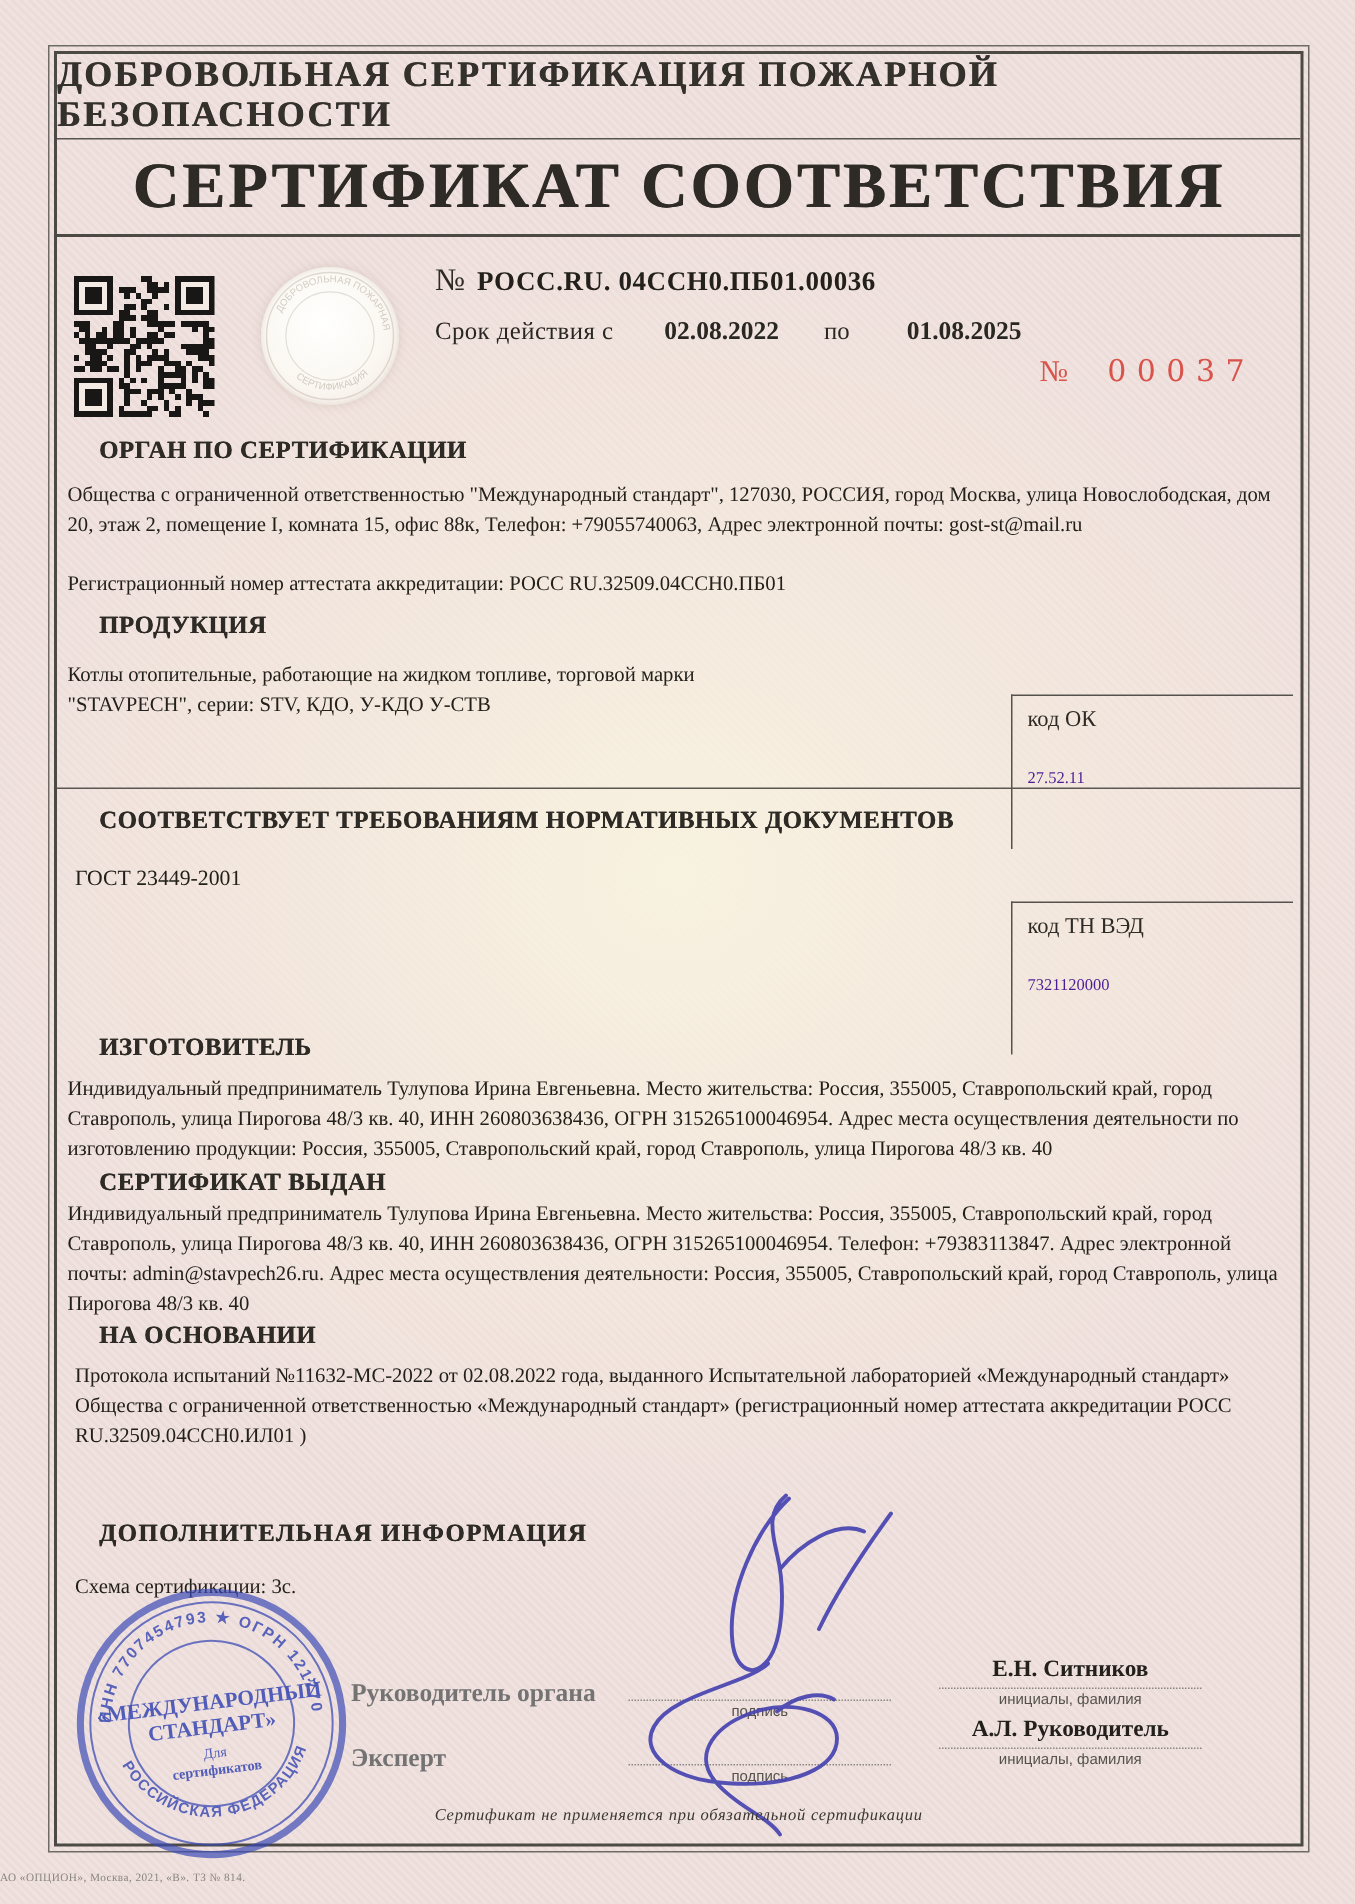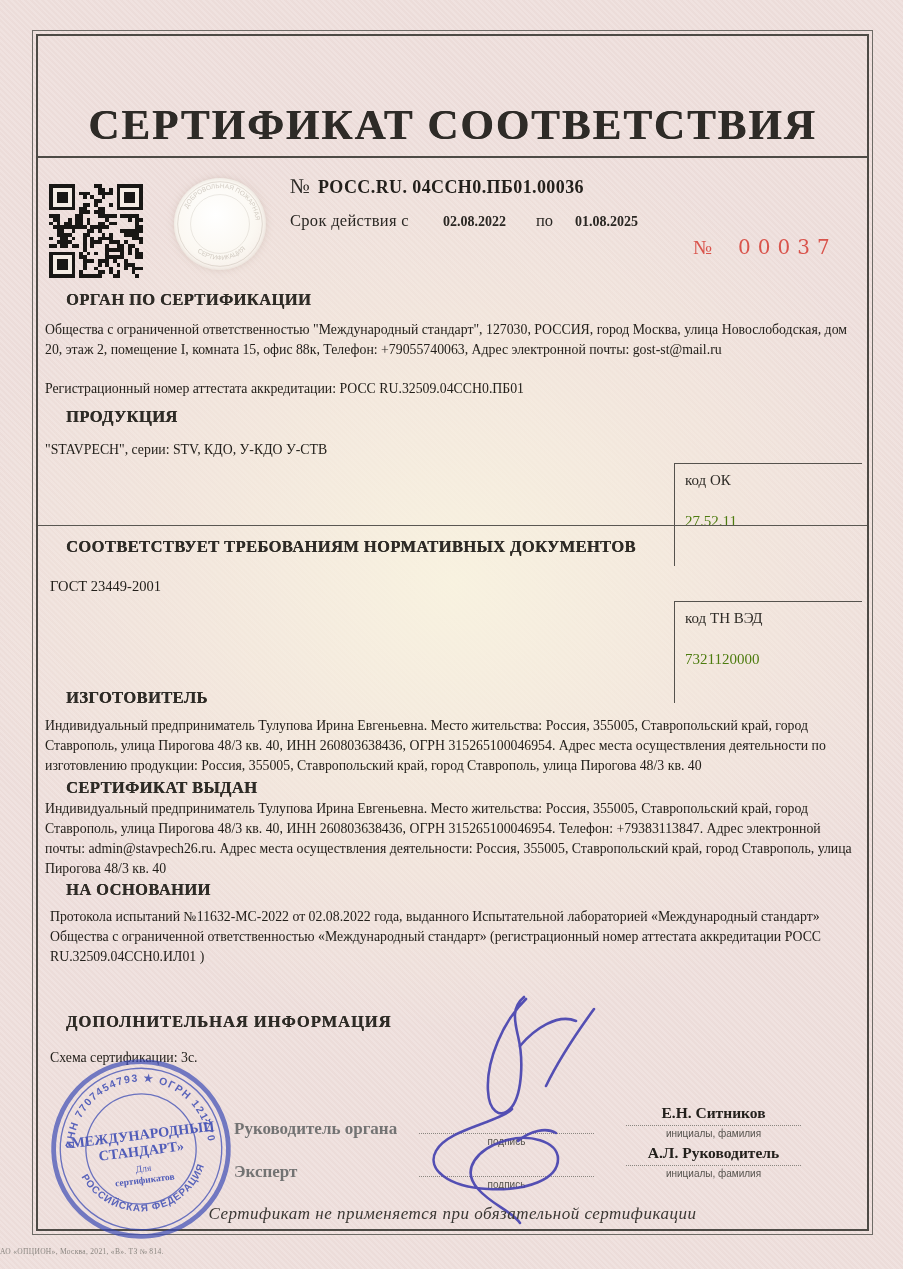--- a/index.html
+++ b/index.html
@@ -43,55 +43,56 @@
     position:absolute;left:136px;top:142px;width:92px;height:92px;border-radius:50%;
     background:radial-gradient(circle at 45% 40%, #ffffff 0%, #fbf8f2 55%, rgba(250,244,238,.25) 100%);
     box-shadow:0 0 6px rgba(200,180,170,.5), inset 0 0 4px rgba(190,175,160,.35);
   }
   .emboss-seal svg{width:100%;height:100%;}
   .cert-no-row{position:absolute;left:252px;top:138px;display:flex;align-items:baseline;gap:8px;}
   .no-sign{font-size:21px;color:#2e2b27;}
   .cert-no-value{font-weight:bold;font-size:18px;letter-spacing:.4px;color:#23201c;}
   .validity-row{position:absolute;left:252px;top:175px;display:flex;align-items:baseline;font-size:16.5px;}
   .validity-label{letter-spacing:.3px;}
-  .v-date{font-weight:bold;font-size:14px;}
+  .v-date{font-weight:bold;font-size:17px;}
   .blank-no{position:absolute;left:655px;top:199px;display:flex;align-items:baseline;gap:26px;}
   .blank-no .sign{font-size:20px;}
   .blank-no .digits{font-size:20px;letter-spacing:7px;font-family:"DejaVu Serif",serif;}
   .sec-head{position:absolute;font-weight:bold;font-size:16.5px;letter-spacing:.4px;color:#2e2b26;text-shadow:.3px 0 0 #2e2b26;}
   .para{position:absolute;font-size:13.8px;line-height:1.44;color:#23201b;}
   .code-box{position:absolute;left:636px;width:188px;border-top:1px solid #55524d;border-left:1px solid #55524d;box-sizing:border-box;padding:8px 0 0 10px;margin-top:44px;}
   .code-label{font-size:15px;color:#2e2b26;}
-  .code-value{font-size:15px;margin-top:24px;color:#4d7c0f;}
+  .code-value{font-size:11px;margin-top:24px;color:#4c1d95;}
   .divider{position:absolute;left:0;right:0;height:0;border-top:1px solid #5a5752;}
   .role-label{position:absolute;font-weight:bold;font-size:17px;color:#737373;}
   .sig-slot{position:absolute;width:175px;text-align:center;}
   .sig-slot .line{border-top:1px dotted #8b8781;margin-top:2px;}
   .sig-slot .caption{font-family:"Liberation Sans","DejaVu Sans",sans-serif;font-size:10px;color:#55524d;margin-top:2px;}
   .sig-slot .name{font-size:15.5px;font-weight:bold;color:#23201c;margin-bottom:3px;white-space:nowrap;}
   .stamp{position:absolute;left:8px;top:1018px;width:190px;height:190px;transform:rotate(-7deg);opacity:.92;}
   .stamp svg{width:100%;height:100%;}
   .autograph{position:absolute;left:370px;top:955px;width:230px;height:240px;pointer-events:none;}
   .bottom-note{
     position:absolute;left:0;right:0;top:1168px;text-align:center;
-    font-style:italic;font-size:17px;color:#3a3733;letter-spacing:.5px;
+    font-style:italic;font-size:11px;color:#3a3733;letter-spacing:.5px;
   }
   .print-info{
     position:absolute;left:0;right:0;bottom:13px;text-align:left;
     font-family:Liberation Serif, serif;font-size:7.5px;color:#8a8680;letter-spacing:.3px;
   }
 </style>
 </head>
 <body>
 
 <div class="paper-texture"></div>
 
 <div class="frame-outer">
   <div class="frame-inner">
 
+    <div class="band-title">ДОБРОВОЛЬНАЯ СЕРТИФИКАЦИЯ ПОЖАРНОЙ БЕЗОПАСНОСТИ</div>
     <div class="main-title">СЕРТИФИКАТ СООТВЕТСТВИЯ</div>
 
     <div class="qr"><svg viewBox="0 0 25 25" shape-rendering="crispEdges">
           <g fill="#181715">
             <rect x="12" y="0" width="1" height="1"></rect>
             <rect x="13" y="0" width="1" height="1"></rect>
             <rect x="13" y="1" width="1" height="1"></rect>
             <rect x="14" y="1" width="1" height="1"></rect>
             <rect x="16" y="1" width="1" height="1"></rect>
             <rect x="8" y="2" width="1" height="1"></rect>
@@ -329,34 +330,35 @@
 
     <div class="cert-no-row">
       <span class="no-sign">№</span>
       <span class="cert-no-value">РОСС.RU. 04ССН0.ПБ01.00036</span>
     </div>
 
     <div class="validity-row">
       <span class="validity-label">Срок действия   с</span>
       <span class="v-date" style="margin-left:34px">02.08.2022</span>
       <span style="margin-left:30px">по</span>
-      <span class="v-date" style="margin-left:22px">01.08.2025</span>
+      <span class="v-date" style="margin-left:38px">01.08.2025</span>
     </div>
 
     <div class="blank-no" style="color:#d9534b">
       <span class="sign">№</span>
       <span class="digits">00037</span>
     </div>
 
     <div class="sec-head" style="left:28px;top:254px">ОРГАН ПО СЕРТИФИКАЦИИ</div>
     <div class="para" style="left:7px;top:284px;width:806px">Общества с ограниченной ответственностью "Международный стандарт", 127030, РОССИЯ, город Москва, улица Новослободская, дом 20, этаж 2, помещение I, комната 15, офис 88к, Телефон: +79055740063, Адрес электронной почты: gost-st@mail.ru</div>
     <div class="para" style="left:7px;top:343px;width:806px">Регистрационный номер аттестата аккредитации: РОСС RU.32509.04ССН0.ПБ01</div>
 
     <div class="sec-head" style="left:28px;top:371px">ПРОДУКЦИЯ</div>
     <div class="para" style="left:7px;top:404px;width:590px">
+      <div>Котлы отопительные, работающие на жидком топливе, торговой марки</div>
       <div>"STAVPECH", серии: STV, КДО, У-КДО У-СТВ</div>
     </div>
     <div class="code-box" style="top:383px;height:103px">
       <div class="code-label">код ОК</div>
       <div class="code-value">27.52.11</div>
     </div>
 
     <div class="divider" style="top:489px"></div>
     <div class="sec-head" style="left:28px;top:501px">СООТВЕТСТВУЕТ ТРЕБОВАНИЯМ НОРМАТИВНЫХ ДОКУМЕНТОВ</div>
     <div class="para" style="left:12px;top:540px;font-size:14.5px">ГОСТ   23449-2001</div>

